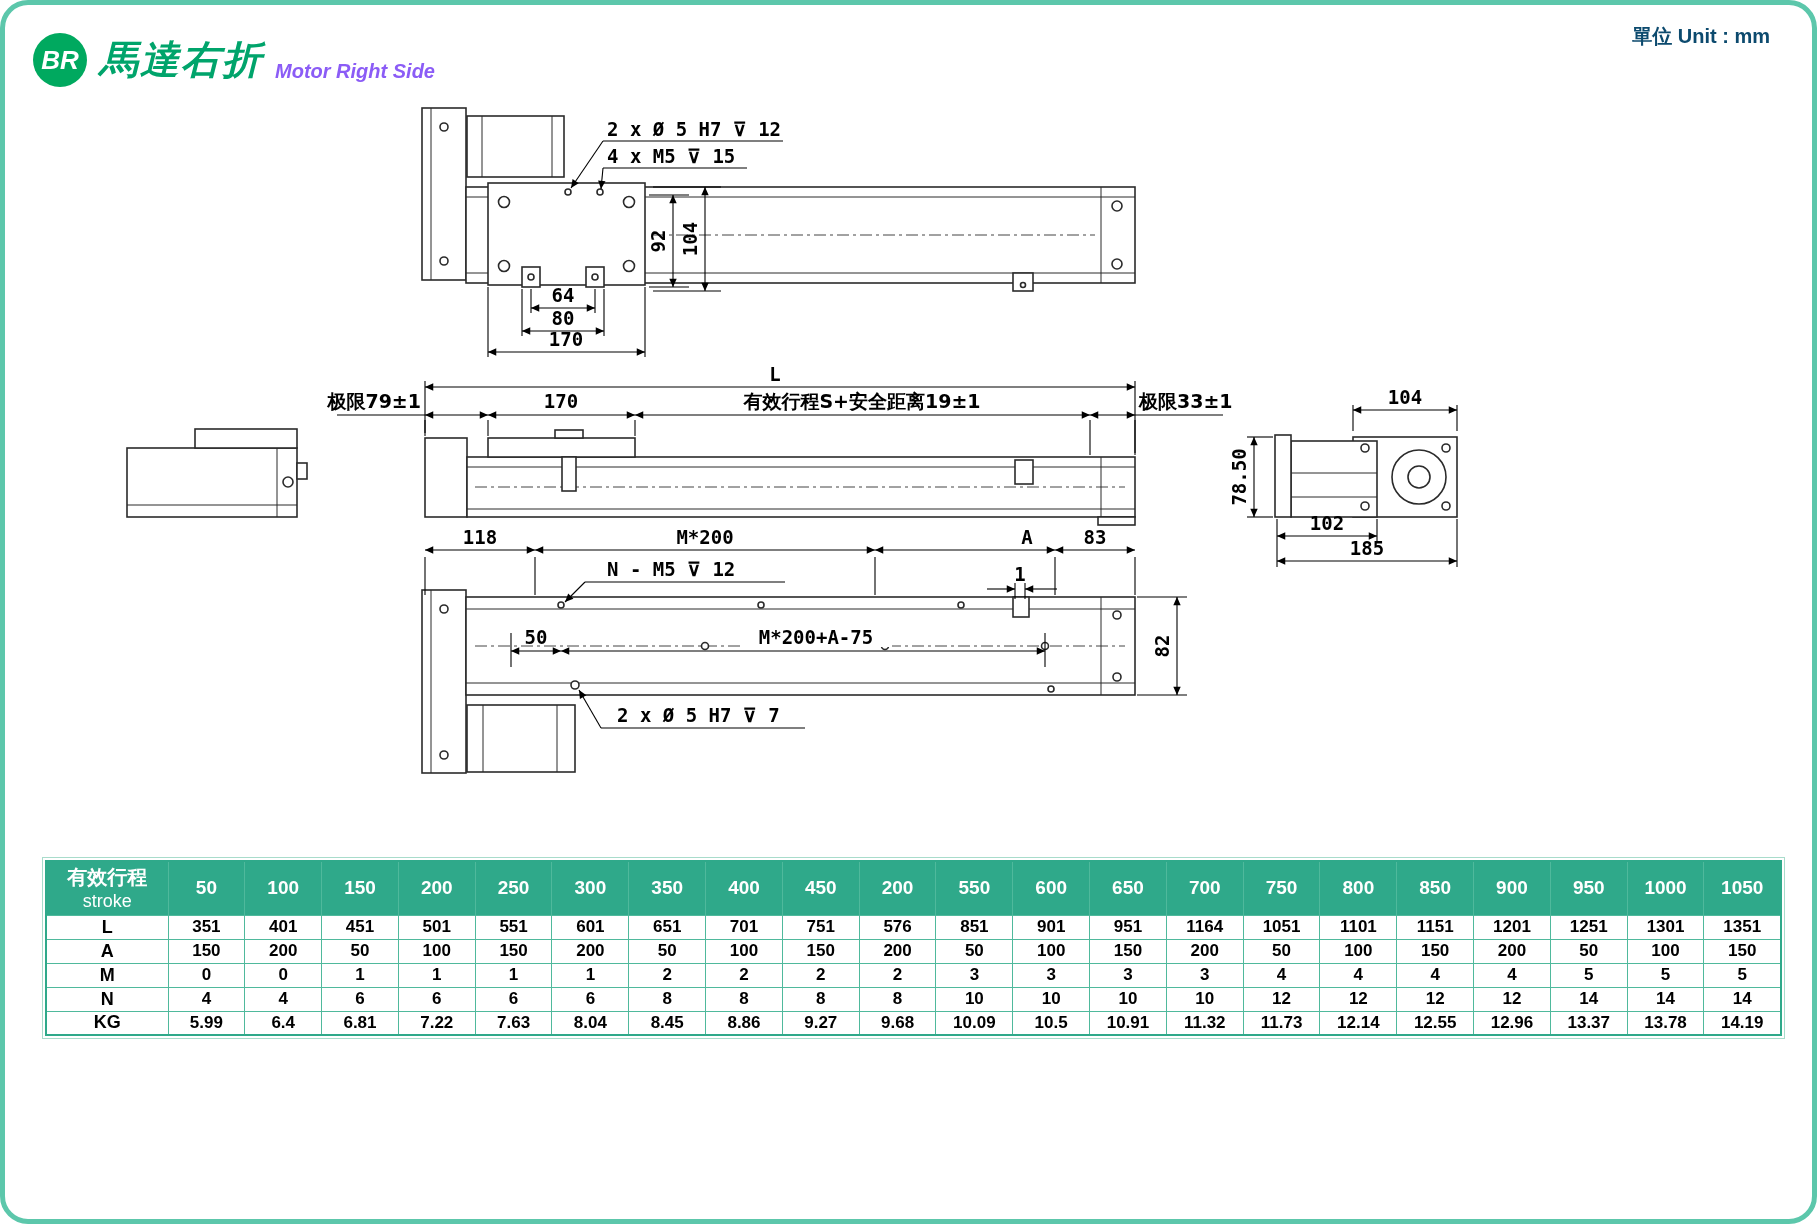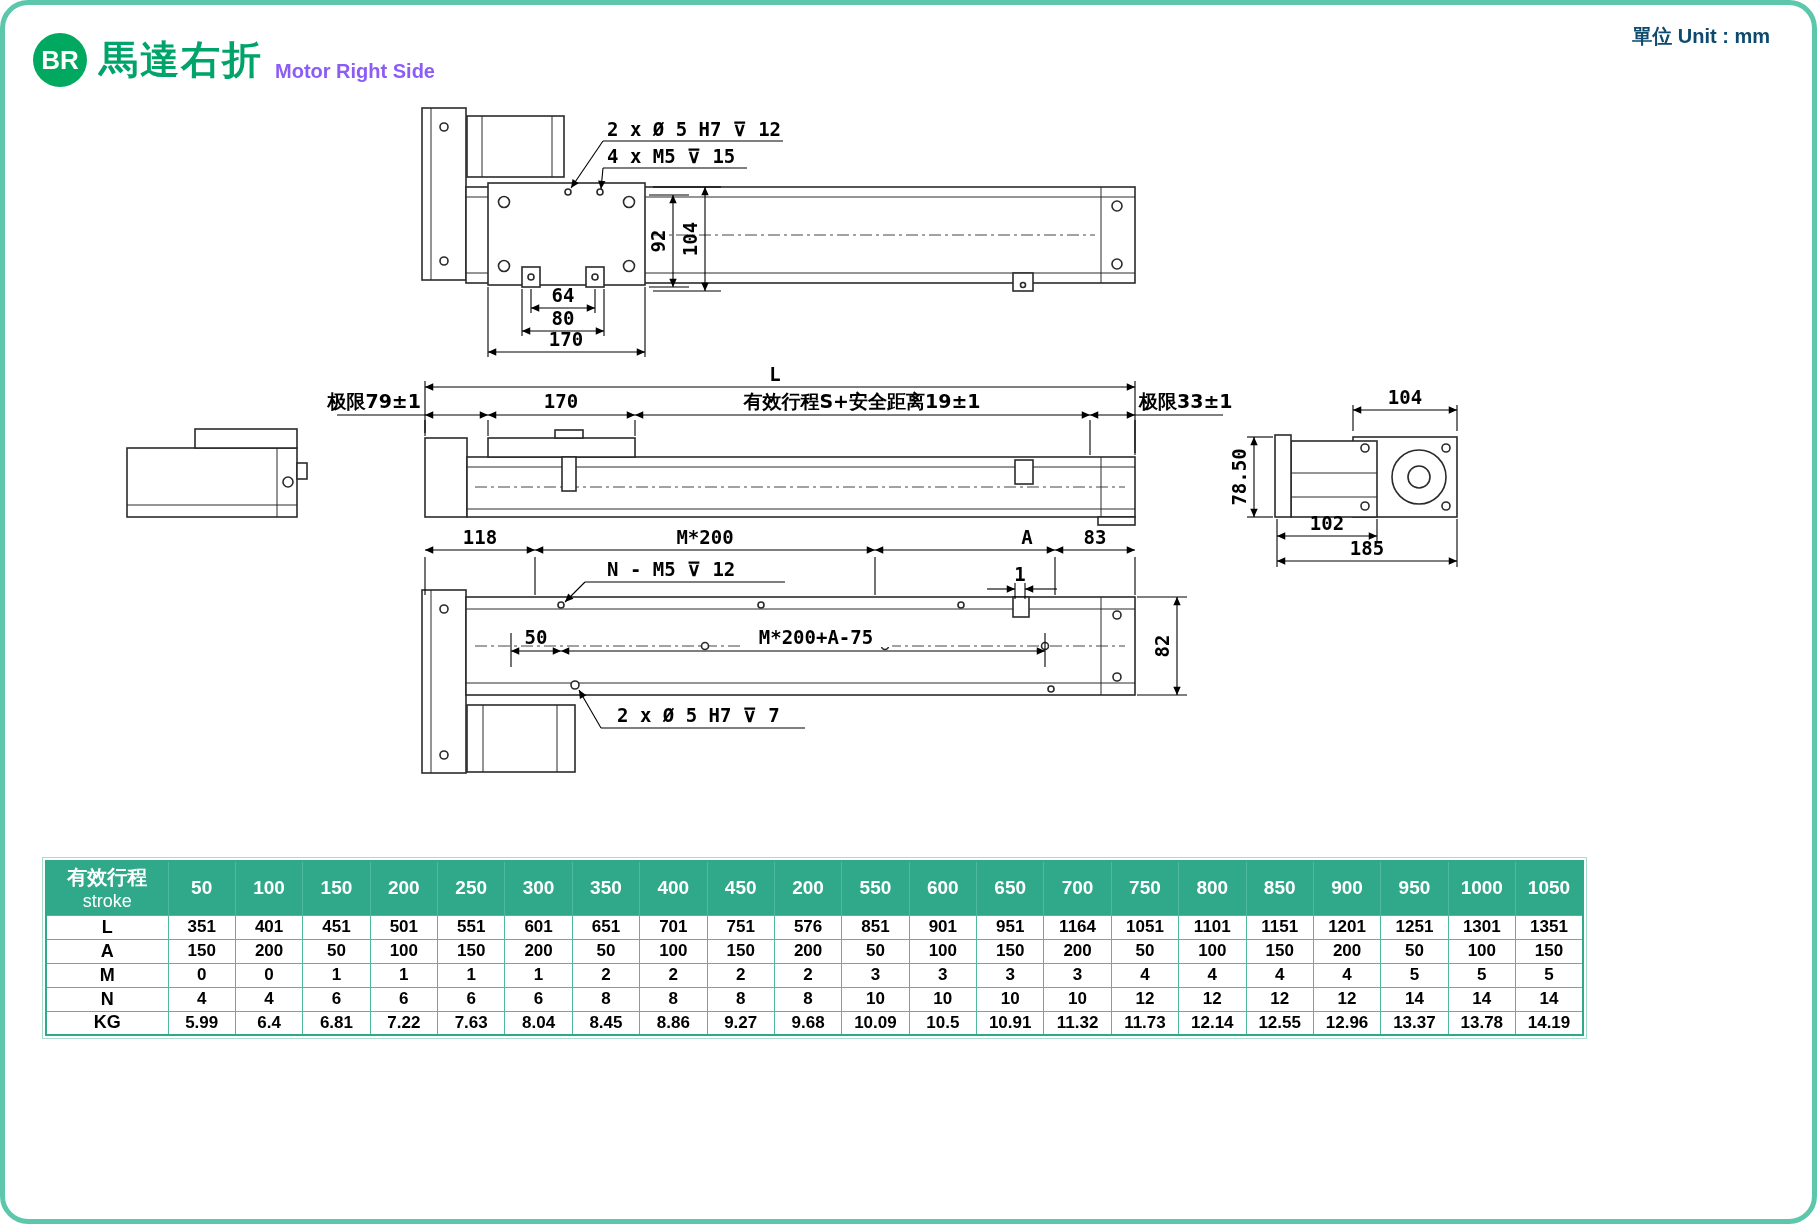--- a/index.html
+++ b/index.html
@@ -1,36 +1,36 @@
 <!DOCTYPE html>
 <html><head>
 <meta charset="utf-8">
 <style>
   * { margin:0; padding:0; box-sizing:border-box; }
   html,body { width:1817px; height:1224px; background:#ffffff; font-family:"Liberation Sans",sans-serif; }
   .page { position:relative; width:1817px; height:1224px; background:#fff; border:5px solid #5cc7ab; border-radius:28px; overflow:hidden; }
 
-  .header { position:absolute; top:28px; left:28px; display:flex; align-items:center; gap:12px; }
+  .header { position:absolute; top:28px; left:28px; display:flex; align-items:center; gap:12px;font-style:italic; }
   .badge { width:54px; height:54px; border-radius:50%; background:#00a95f; color:#fff; font-size:26px; font-weight:bold; display:flex; align-items:center; justify-content:center; }
   .title-zh { font-size:39px; font-weight:bold; color:#00a46b; letter-spacing:2px; }
   .title-en { font-size:20px; font-weight:bold; color:#8b5cf6; align-self:flex-end; padding-bottom:4px; }
   .unit-label { position:absolute; top:18px; right:42px; font-size:20px; font-weight:bold; color:#0c4a6e; }
 
   svg.drawing { position:absolute; left:0; top:0; }
   .part rect, .part circle { fill:#ffffff; stroke:#2b2b2b; stroke-width:1.6; }
   .part line { stroke:#2b2b2b; stroke-width:1; }
   .part line.center { stroke:#444; stroke-width:1; stroke-dasharray:12 4 3 4; }
   .dims line { stroke:#000; stroke-width:1.1; }
   .dims line.dl { marker-start:url(#arr); marker-end:url(#arr); }
   .dims line.la { marker-end:url(#arr); }
   text.t { font:bold 19px "DejaVu Sans Mono","Liberation Mono",monospace; fill:#000; }
   text.zh { font-family:"DejaVu Sans","Liberation Sans",sans-serif; font-size:19px; font-weight:bold; }
   .tc { text-anchor:middle; } .ts { text-anchor:start; } .te { text-anchor:end; }
 
-  table.stroke { position:absolute; left:40px; top:855px; width:1539px; border-collapse:collapse; table-layout:fixed; border:2px solid #2fa98a; outline:1px solid #a8dccb; outline-offset:2px; }
+  table.stroke { position:absolute; left:40px; top:855px; width:1737px; border-collapse:collapse; table-layout:fixed; border:2px solid #2fa98a; outline:1px solid #a8dccb; outline-offset:2px; }
   table.stroke th, table.stroke td { border:1px solid #4fb99c; text-align:center; vertical-align:middle; }
   table.stroke thead th { background:#2fa98a; color:#fff; height:54px; font-size:19px; font-weight:bold; }
   table.stroke thead th.corner { width:122px; }
   .corner-zh { font-size:20px; font-weight:bold; }
   .corner-en { font-size:18px; font-weight:normal; }
   table.stroke tbody th.rowlabel { background:#fff; color:#000; font-size:18px; font-weight:bold; height:24px; }
   table.stroke tbody td { background:#fff; color:#000; font-size:17px; font-weight:bold; height:24px; }
 </style>
 </head>
 <body>

